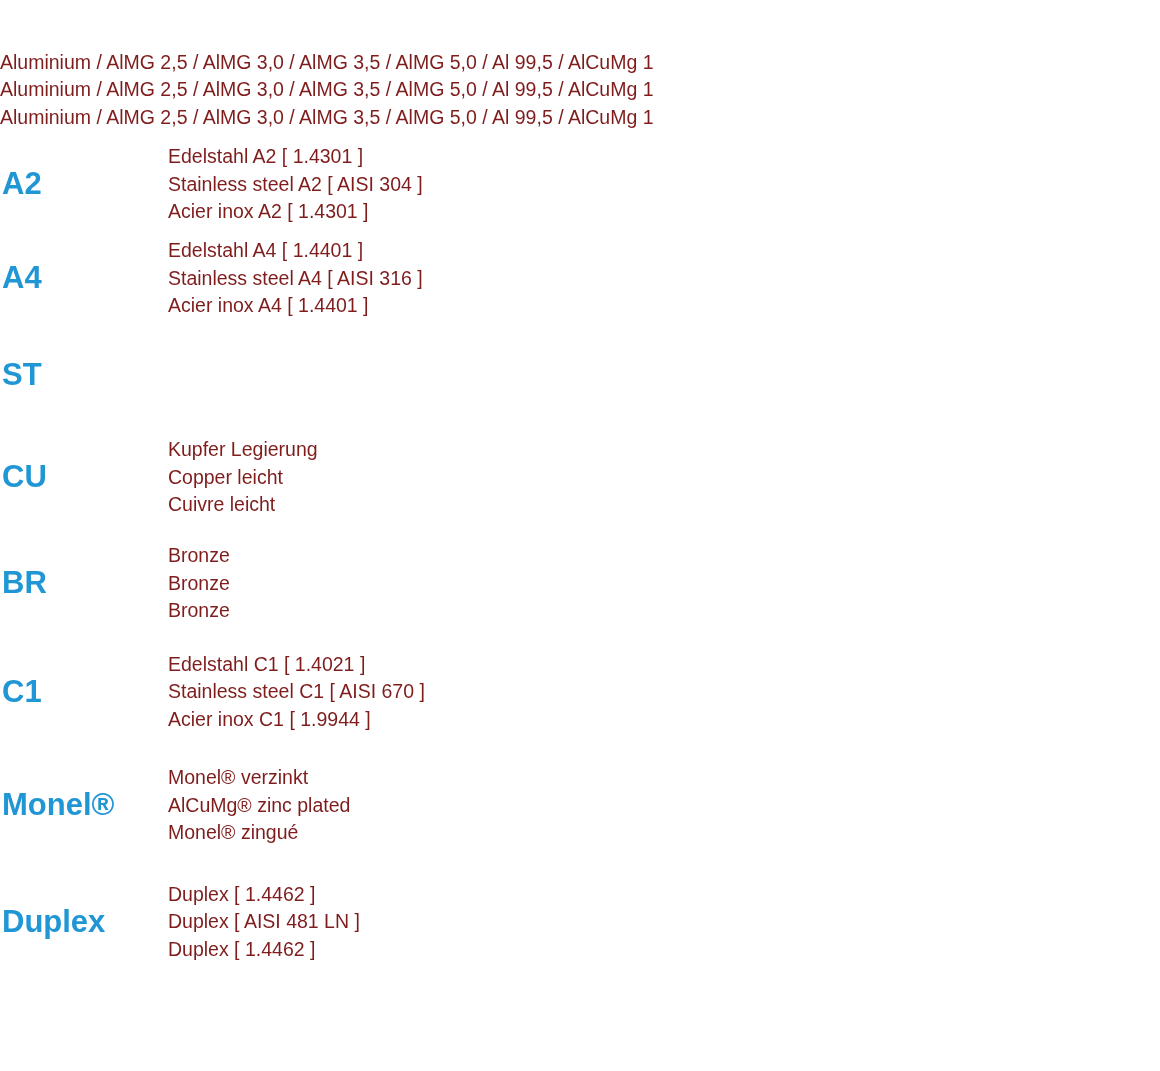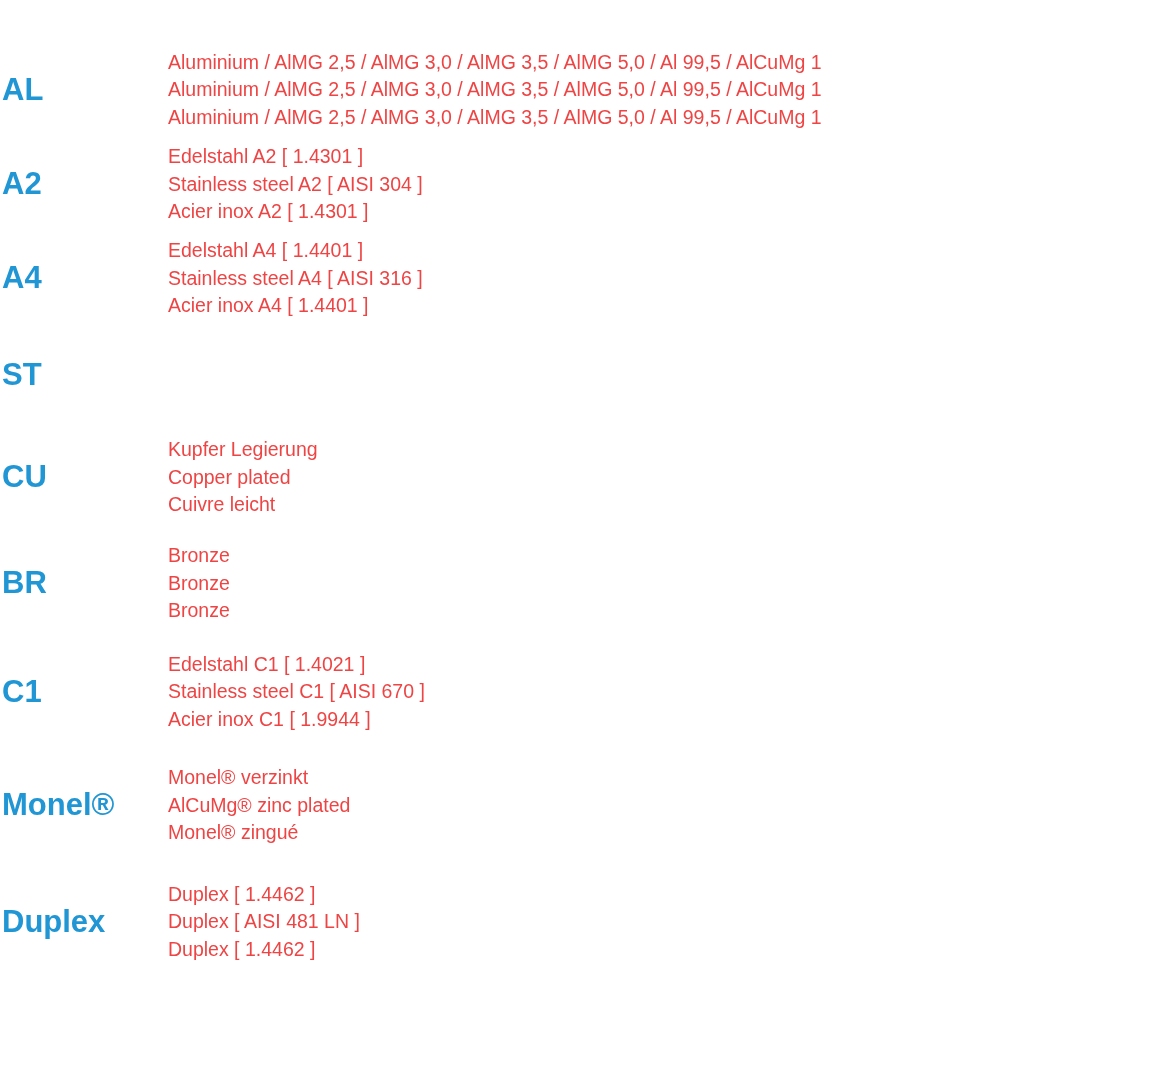--- a/index.html
+++ b/index.html
@@ -38,21 +38,21 @@
     font-size: 31px;
     font-weight: bold;
     line-height: 1.05;
     letter-spacing: 0px;
     white-space: nowrap;
   }
   .desc-cell {
     flex: 1 1 auto;
     font-size: 19.5px;
     line-height: 27.5px;
-    color: #ef4444;
+    color: #7f1d1d;
     white-space: nowrap;
   }
   .desc-line {
     display: block;
   }
   
   .row-al { height: 96px; }
   .row-a2 { height: 93px; }
   .row-a4 { height: 95px; }
   .row-st { height: 98px; }
@@ -62,21 +62,20 @@
   .row-monel { height: 115px; }
   .row-duplex { height: 118px; }
 </style>
 </head>
 <body>
 
 <div class="sheet">
   <div class="material-list">
 
     <div class="material-row row-al">
-      <div class="code-cell">AL</div>
       <div class="desc-cell">
         <span class="desc-line">Aluminium / AlMG 2,5 / AlMG 3,0 / AlMG 3,5 / AlMG 5,0 / Al 99,5 / AlCuMg 1</span>
         <span class="desc-line">Aluminium / AlMG 2,5 / AlMG 3,0 / AlMG 3,5 / AlMG 5,0 / Al 99,5 / AlCuMg 1</span>
         <span class="desc-line">Aluminium / AlMG 2,5 / AlMG 3,0 / AlMG 3,5 / AlMG 5,0 / Al 99,5 / AlCuMg 1</span>
       </div>
     </div>
 
     <div class="material-row row-a2">
       <div class="code-cell">A2</div>
       <div class="desc-cell">
@@ -96,21 +95,21 @@
     </div>
 
     <div class="material-row row-st">
       <div class="code-cell">ST</div>
     </div>
 
     <div class="material-row row-cu">
       <div class="code-cell">CU</div>
       <div class="desc-cell">
         <span class="desc-line">Kupfer Legierung</span>
-        <span class="desc-line">Copper plated</span>
+        <span class="desc-line">Copper leicht</span>
         <span class="desc-line">Cuivre leicht</span>
       </div>
     </div>
 
     <div class="material-row row-br">
       <div class="code-cell">BR</div>
       <div class="desc-cell">
         <span class="desc-line">Bronze</span>
         <span class="desc-line">Bronze</span>
         <span class="desc-line">Bronze</span>

